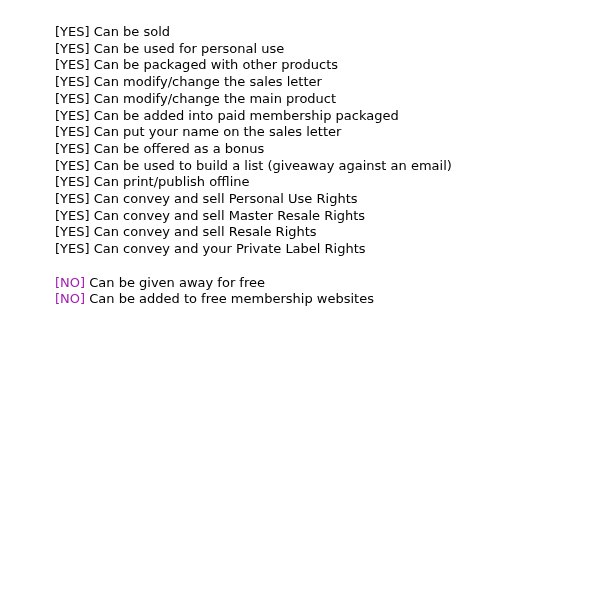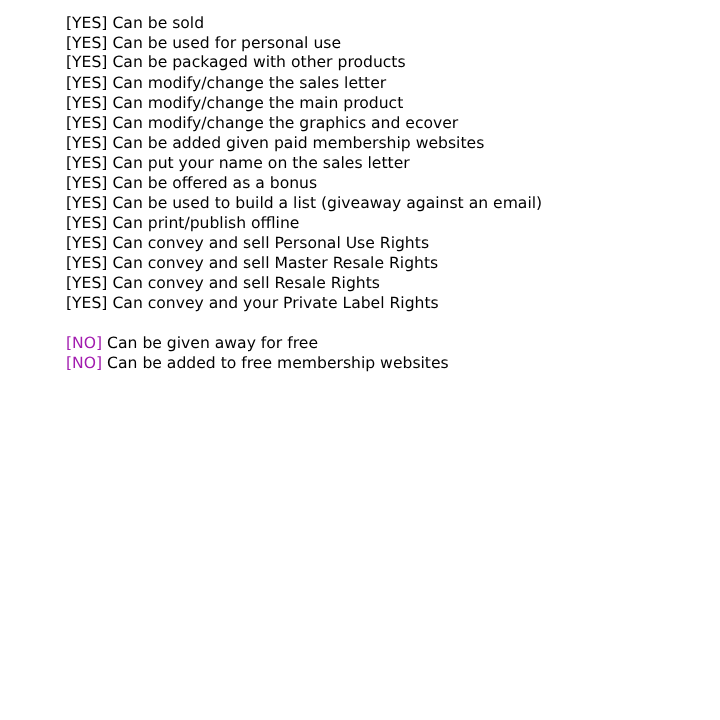--- a/index.html
+++ b/index.html
@@ -13,21 +13,21 @@
     height: 600px;
     background: #ffffff;
     overflow: hidden;
     box-sizing: border-box;
     font-family: "DejaVu Sans", "Liberation Sans", sans-serif;
     font-size: 13px;
     line-height: 16.7px;
     color: #000000;
   }
   .doc {
-    padding: 12px 10px 0 55px;
+    padding: 24px 10px 0 55px;
   }
   .line {
     white-space: nowrap;
   }
   .tag-yes {
     color: #000000;
   }
   .tag-no {
     color: #a21caf;
   }
@@ -39,22 +39,21 @@
 <body>
 
 <div class="page">
   <div class="doc">
     <div>
         <div class="line"><span class="tag tag-yes">[YES]</span><span> Can be sold</span></div>
         <div class="line"><span class="tag tag-yes">[YES]</span><span> Can be used for personal use</span></div>
         <div class="line"><span class="tag tag-yes">[YES]</span><span> Can be packaged with other products</span></div>
         <div class="line"><span class="tag tag-yes">[YES]</span><span> Can modify/change the sales letter</span></div>
         <div class="line"><span class="tag tag-yes">[YES]</span><span> Can modify/change the main product</span></div>
-        <div class="line"><span class="tag tag-yes">[YES]</span><span> Can modify/change the graphics and ecover</span></div>
-        <div class="line"><span class="tag tag-yes">[YES]</span><span> Can be added given paid membership websites</span></div>
+        <div class="line"><span class="tag tag-yes">[YES]</span><span> Can be added into paid membership packaged</span></div>
         <div class="line"><span class="tag tag-yes">[YES]</span><span> Can put your name on the sales letter</span></div>
         <div class="line"><span class="tag tag-yes">[YES]</span><span> Can be offered as a bonus</span></div>
         <div class="line"><span class="tag tag-yes">[YES]</span><span> Can be used to build a list (giveaway against an email)</span></div>
         <div class="line"><span class="tag tag-yes">[YES]</span><span> Can print/publish offline</span></div>
         <div class="line"><span class="tag tag-yes">[YES]</span><span> Can convey and sell Personal Use Rights</span></div>
         <div class="line"><span class="tag tag-yes">[YES]</span><span> Can convey and sell Master Resale Rights</span></div>
         <div class="line"><span class="tag tag-yes">[YES]</span><span> Can convey and sell Resale Rights</span></div>
         <div class="line"><span class="tag tag-yes">[YES]</span><span> Can convey and your Private Label Rights</span></div>
       </div>
     <div class="spacer"></div>

